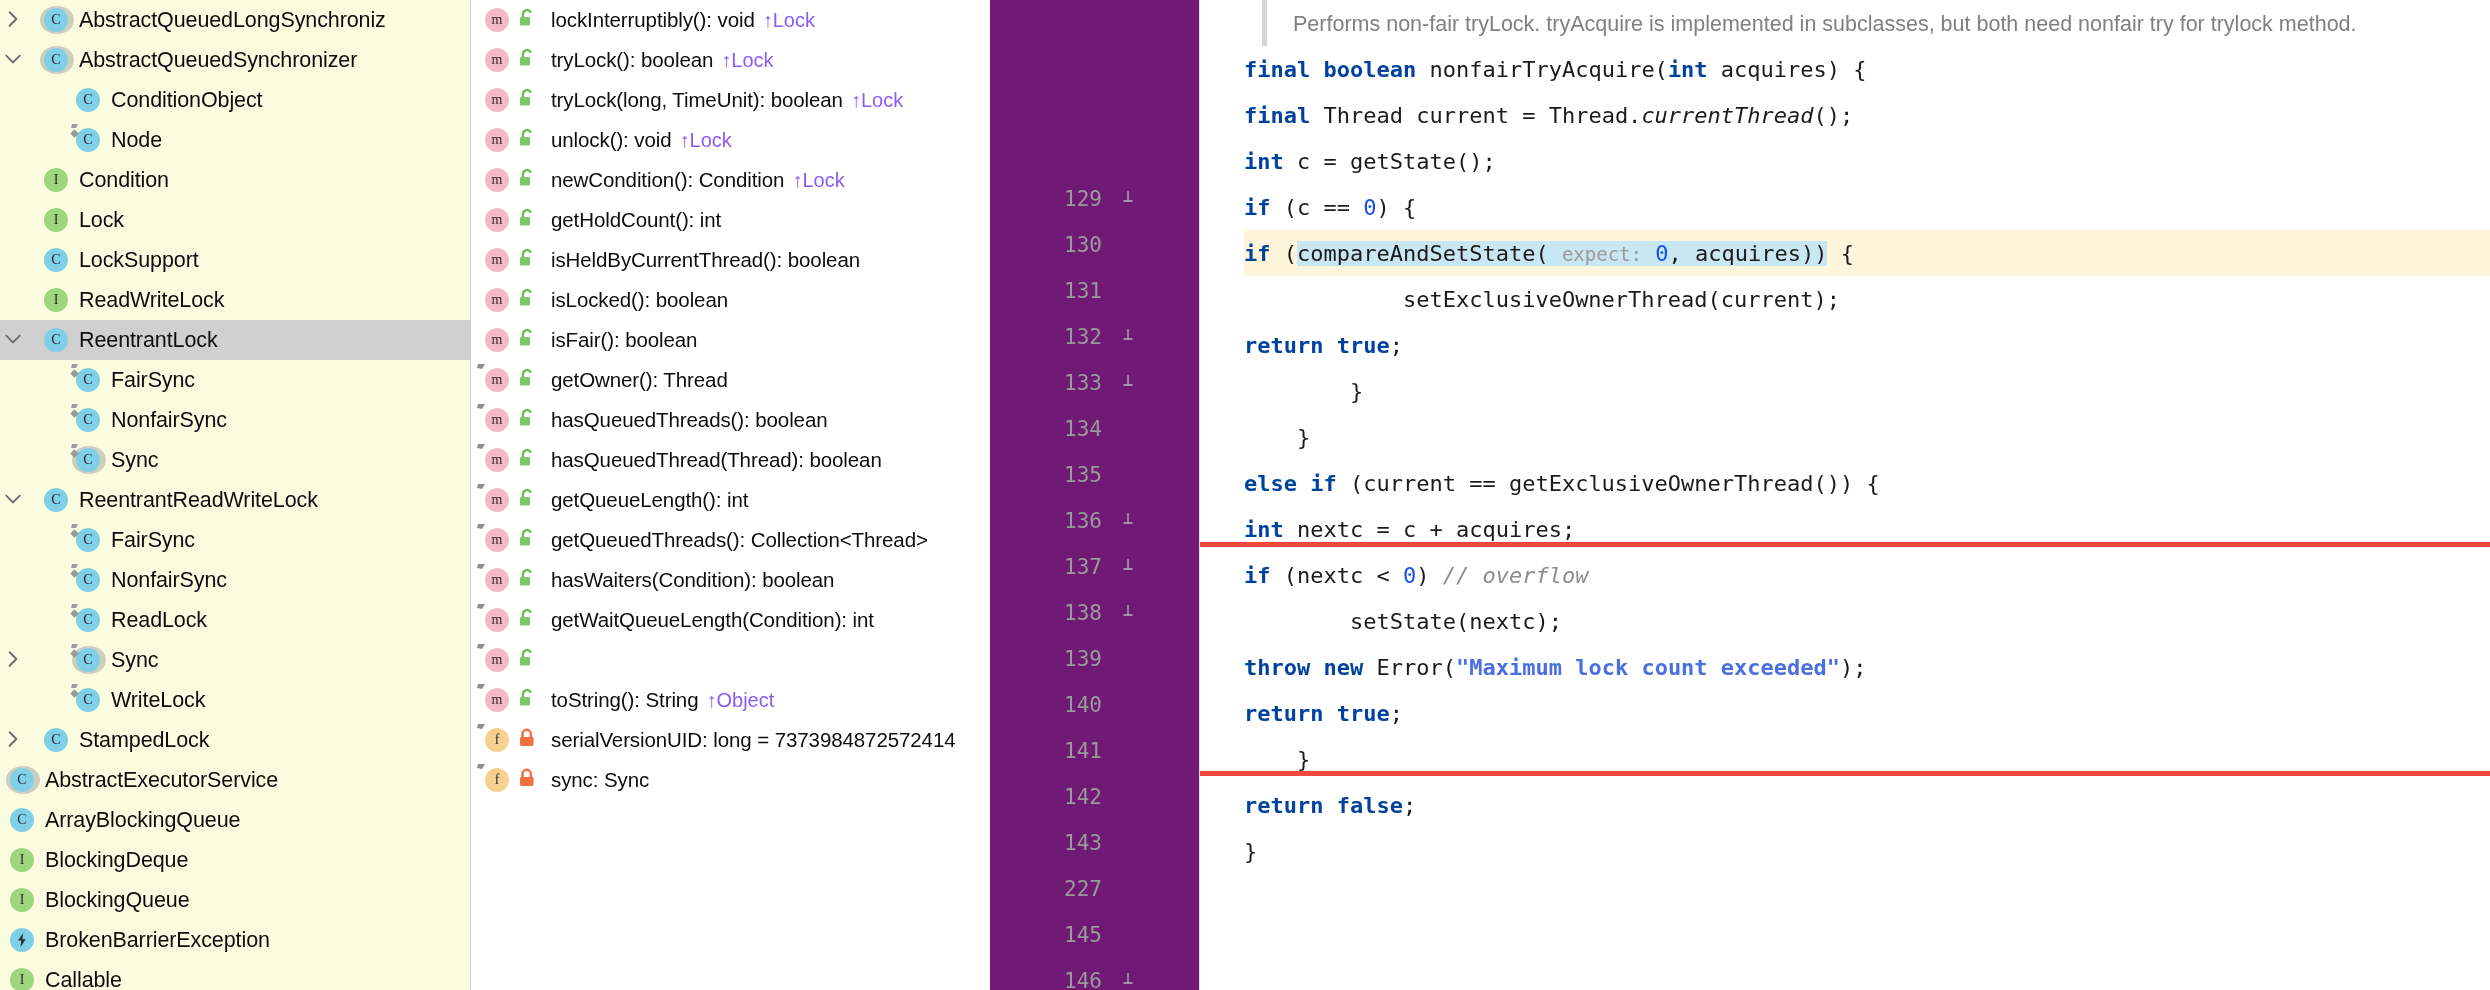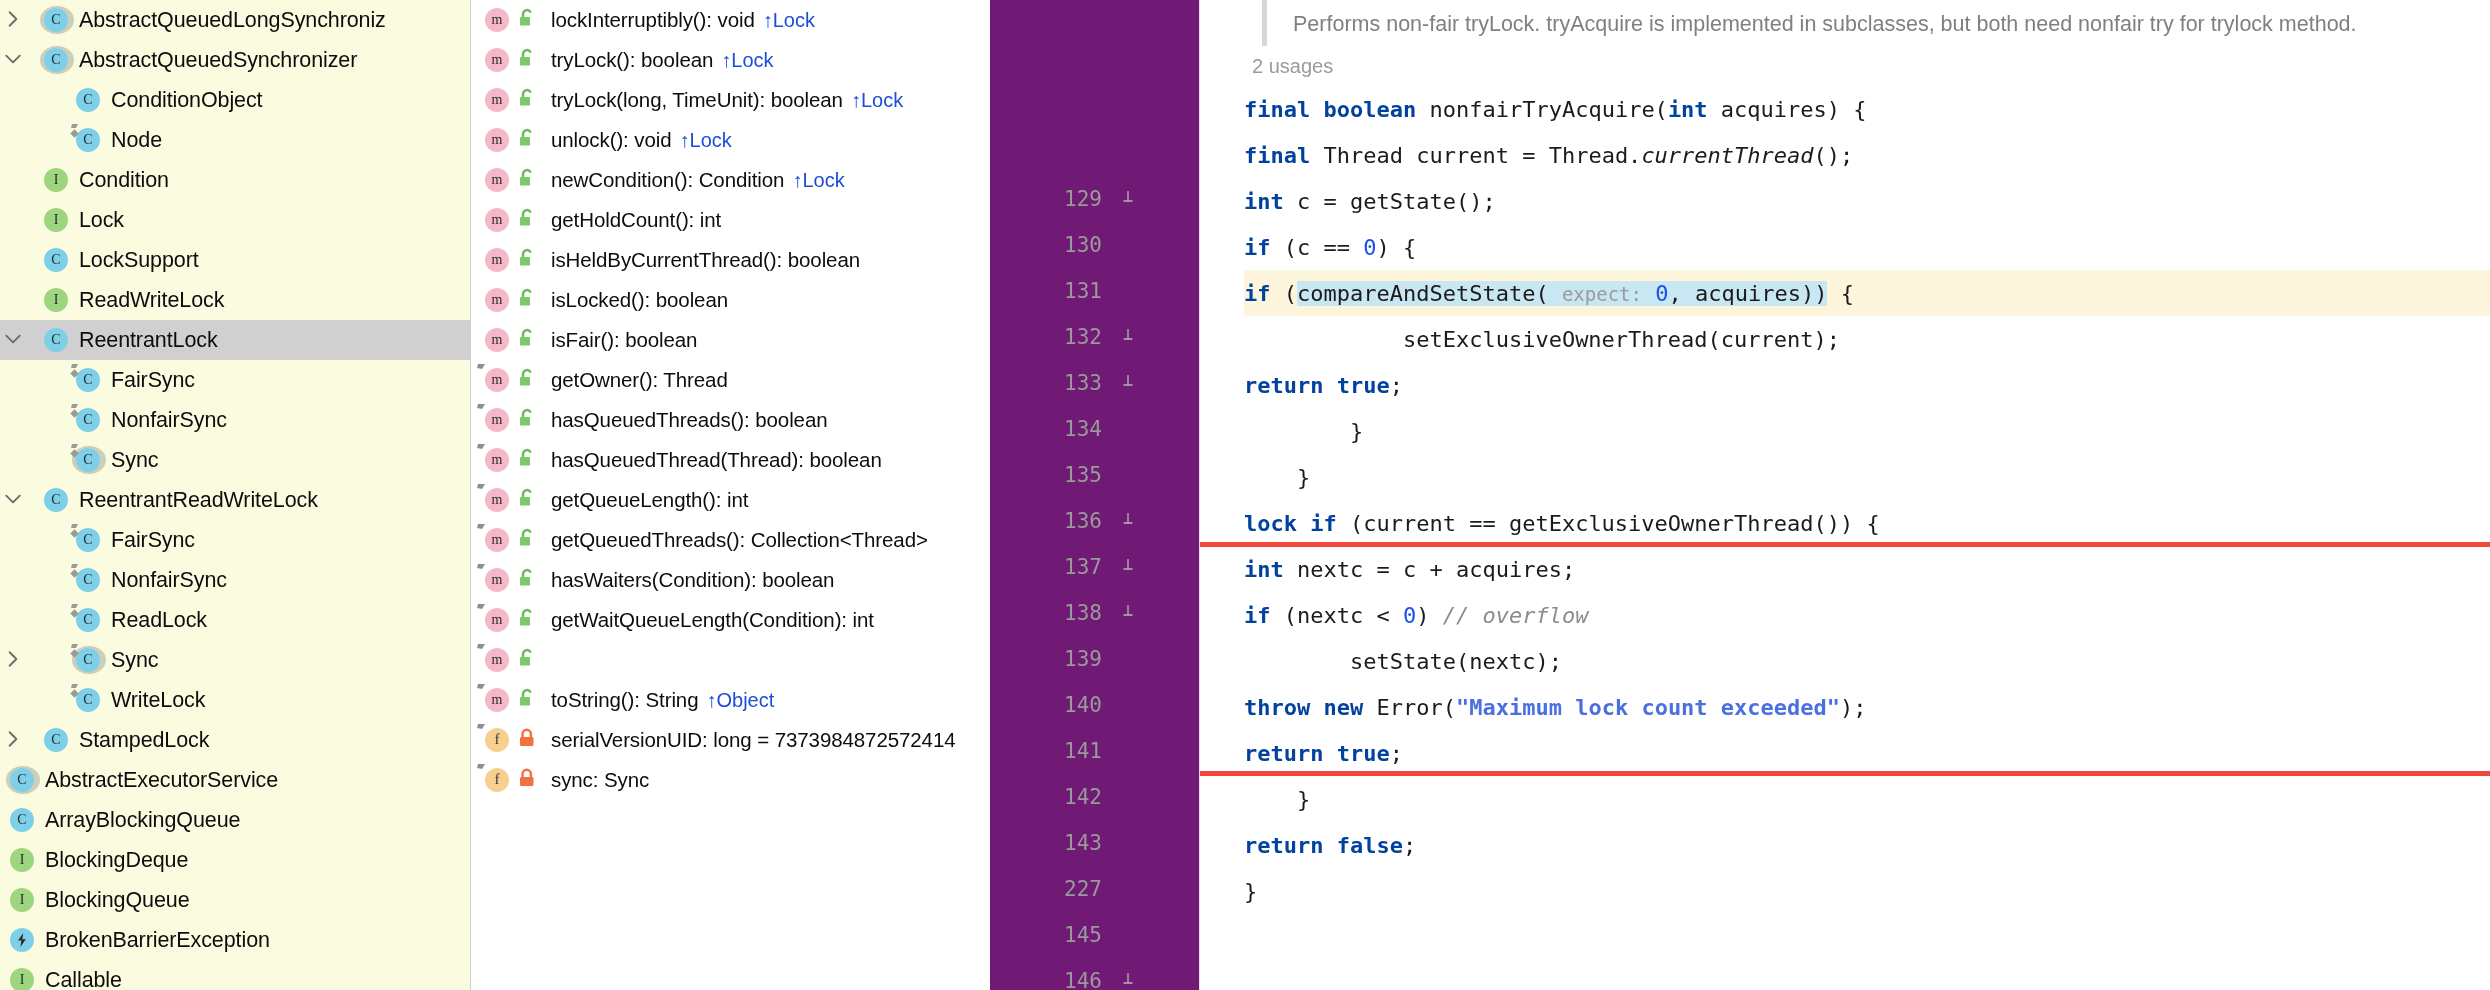--- a/index.html
+++ b/index.html
@@ -117,21 +117,21 @@
     width: 26px; height: 26px;
     position: relative;
     margin-right: 10px;
   }
   .member-label {
     font-size: 20.5px;
     color: #0d0d0d;
     letter-spacing: -0.1px;
   }
   .owner {
-    color: #1d4ed8;
+    color: #8b5cf6;
     font-size: 20px;
     text-align: right;
   }
 
   
   #gutter {
     flex: 0 0 210px;
     width: 210px;
     height: 990px;
     background: #701a75;
@@ -837,32 +837,31 @@
         <div class="fold">
           <svg width="16" height="18" viewBox="0 0 16 18">
             <path d="M8 1 V11 M3.5 11 H12.5" fill="none" stroke="#b5b5b5" stroke-width="1.3"></path>
           </svg>
         </div>
       </div>
     </div>
 
   <div id="editor">
     <div class="doc-block">Performs non-fair tryLock. tryAcquire is implemented in subclasses, but both need nonfair try for trylock method.</div>
-    <div class="usages">2 usages</div>
     <div id="code-body">
         <div class="code-line" style="position: relative;"><span class="kw">final </span><span class="kw">boolean </span>nonfairTryAcquire(<span class="kw">int</span> acquires) {</div>
         <div class="code-line" style="position: relative;">    <span class="kw">final </span>Thread current = Thread.<span class="ital">currentThread</span>();</div>
         <div class="code-line" style="position: relative;">    <span class="kw">int</span> c = getState();</div>
         <div class="code-line" style="position: relative;">    <span class="kw">if</span> (c == <span class="num">0</span>) {</div>
         <div class="code-line" style="position: relative; background: rgb(253, 246, 221);">        <span class="kw">if</span> (<span class="sel-hl">compareAndSetState( <span class="param-hint">expect:</span> <span class="num">0</span>, acquires))</span> {</div>
         <div class="code-line" style="position: relative;">            setExclusiveOwnerThread(current);</div>
         <div class="code-line" style="position: relative;">            <span class="kw">return </span><span class="kw">true</span>;</div>
         <div class="code-line" style="position: relative;">        }</div>
         <div class="code-line" style="position: relative;">    }</div>
-        <div class="code-line" style="position: relative;">    <span class="kw">lock if</span> (current == getExclusiveOwnerThread()) {</div>
+        <div class="code-line" style="position: relative;">    <span class="kw">else if</span> (current == getExclusiveOwnerThread()) {</div>
         <div class="code-line" style="position: relative;">        <span class="kw">int</span> nextc = c + acquires;</div>
         <div class="code-line" style="position: relative;">        <span class="kw">if</span> (nextc &lt; <span class="num">0</span>) <span class="cmt">// overflow</span></div>
         <div class="code-line" style="position: relative;">        setState(nextc);</div>
         <div class="code-line" style="position: relative;">            <span class="kw">throw </span><span class="kw">new </span>Error(<span class="str">"Maximum lock count exceeded"</span>);</div>
         <div class="code-line" style="position: relative;">        <span class="kw">return </span><span class="kw">true</span>;</div>
         <div class="code-line" style="position: relative;">    }</div>
         <div class="code-line" style="position: relative;">    <span class="kw">return </span><span class="kw">false</span>;</div>
         <div class="code-line" style="position: relative;">}</div>
         <div class="code-line" style="position: relative;"></div>
       </div>

